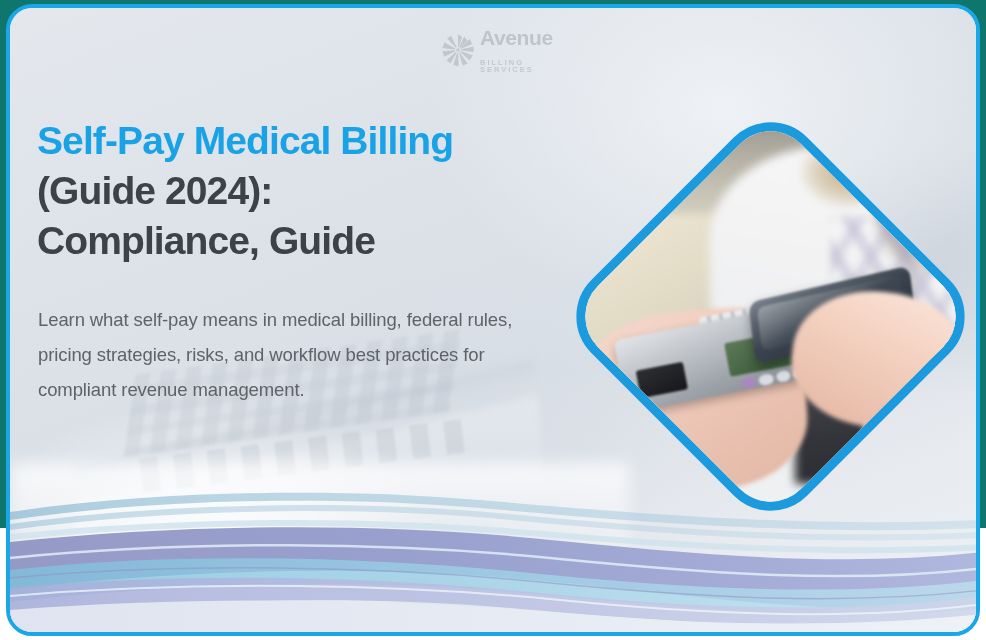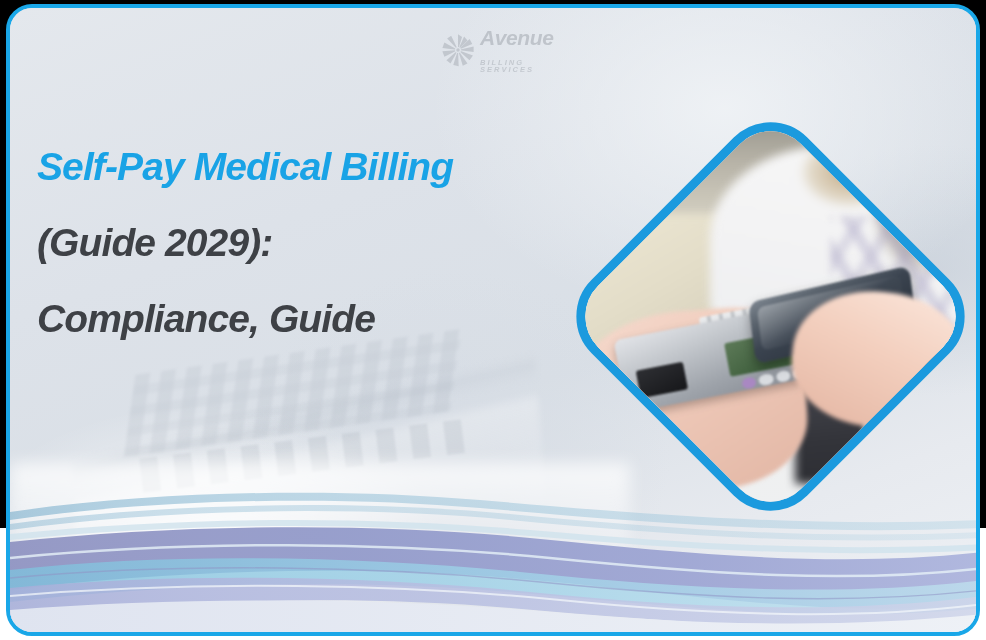--- a/index.html
+++ b/index.html
@@ -9,22 +9,21 @@
     height: 640px;
     background: #ffffff;
     font-family: "Liberation Sans", sans-serif;
     overflow: hidden;
   }
 
   #banner {
     position: relative;
     width: 986px;
     height: 528px;
-    background: #000000;
-    font-style: italic;
+    background: #0f766e;
   }
 
   
   .frame {
     position: absolute;
     left: 6px;
     top: 4px;
     width: 974px;
     height: 632px;
     border: 4px solid #19a7e8;
@@ -132,21 +131,20 @@
     left: 27px;
     top: 108px;
     width: 520px;
   }
   .h-line {
     font-size: 39px;
     font-weight: 700;
     letter-spacing: -0.9px;
     line-height: 50px;
     white-space: nowrap;
-    margin-top: 26px;
   }
   .h-accent { color: #19a3e6; }
   .h-dark   { color: #3e4146; }
 
   .subcopy {
     position: absolute;
     left: 28px;
     top: 294px;
     width: 480px;
     font-size: 18.5px;
@@ -346,24 +344,25 @@
         <circle cx="50" cy="50" r="5" fill="#9aa0a8"></circle>
       </svg>
       <div class="logo-text">
         <span class="logo-word">Avenue</span>
         <span class="logo-sub">BILLING SERVICES</span>
       </div>
     </div>
 
     <div class="headline">
       <div class="h-line h-accent">Self-Pay Medical Billing</div>
-      <div class="h-line h-dark">(Guide 2029):</div>
+      <div class="h-line h-dark">(Guide 2024):</div>
       <div class="h-line h-dark">Compliance, Guide</div>
     </div>
 
+    <p class="subcopy">Learn what self-pay means in medical billing, federal rules, pricing strategies, risks, and workflow best practices for compliant revenue management.</p>
 
     <div class="diamond-wrap">
       <div class="diamond">
         <div class="diamond-inner">
           <div class="photo">
             <div class="ph-wall"></div>
             <div class="ph-desk"></div>
             <div class="ph-person"></div>
             <div class="ph-pattern"></div>
             <div class="ph-lap"></div>

